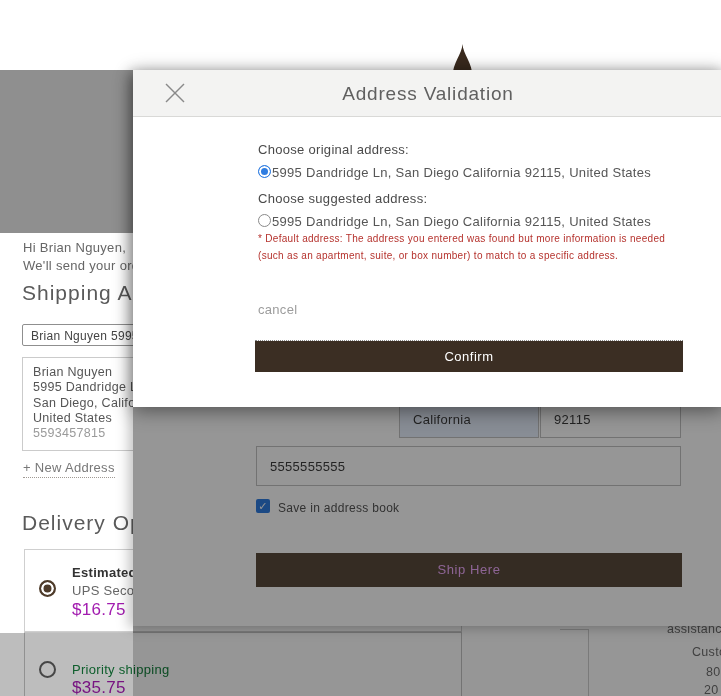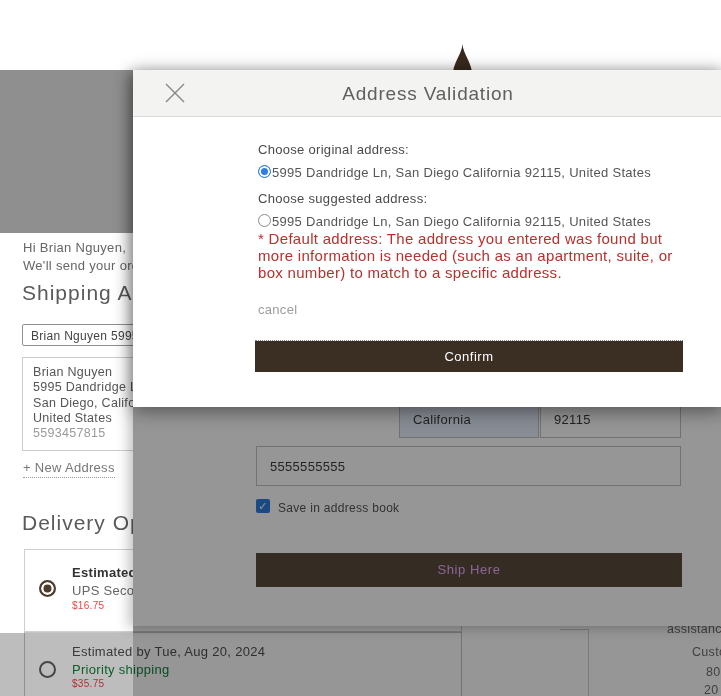--- a/index.html
+++ b/index.html
@@ -30,21 +30,21 @@
     border-bottom:1px dotted #a09a94;padding-bottom:2px;
   }
   .opt-box{border:1px solid #cfcfcf;background:#fff;box-sizing:border-box;}
   .opt1{left:24px;top:549px;width:438px;height:83px;}
   .opt2{left:24px;top:632px;width:438px;height:110px;border-color:#c4c4c4;}
   .radio-big{width:13px;height:13px;border-radius:50%;}
   .radio-brown{left:14px;top:30px;border:2px solid #4e3b2a;background:#4e3b2a;box-shadow:inset 0 0 0 2.5px #fff;}
   .radio-empty{left:14px;top:28px;border:2px solid #5f5f5f;background:#fff;}
   .opt-l1b{left:47px;top:15px;font-size:13px;font-weight:bold;color:#333;white-space:nowrap;}
   .opt-l2{left:47px;top:33px;font-size:13px;color:#666;white-space:nowrap;}
-  .opt-price{left:47px;top:50px;font-size:10px;color:#ef4444;white-space:nowrap;}
+  .opt-price{left:47px;top:50px;font-size:17px;color:#a21caf;white-space:nowrap;}
   .opt-l1{left:47px;top:11px;font-size:13px;color:#4f4f4f;white-space:nowrap;}
   .opt2 .opt-l2{top:29px;color:#15803d;}
   .opt2 .opt-price{top:45px;}
   .sum-corner-h{left:560px;top:629px;width:28px;height:0;border-top:1px solid #cfcfcf;}
   .sum-corner-v{left:588px;top:629px;width:0;height:67px;border-left:1px solid #cfcfcf;}
   .frag{font-size:12.5px;color:#6f6f6f;white-space:nowrap;}
   .frag-1{left:667px;top:622px;}
   .frag-2{left:692px;top:645px;}
   .frag-3{left:706px;top:665px;}
   .frag-4{left:704px;top:683px;}
@@ -89,21 +89,21 @@
   .close-x{left:30px;top:11px;width:24px;height:24px;cursor:pointer;}
   .m-label{font-size:13px;color:#4a4a4a;white-space:nowrap;}
   .m-lbl1{left:125px;top:72px;}
   .m-lbl2{left:125px;top:121px;}
   .radio-sm{width:11px;height:11px;border-radius:50%;}
   .radio-blue{left:125px;top:95px;border:1px solid #2f7de1;background:#2f7de1;box-shadow:inset 0 0 0 2px #fff;}
   .radio-gray{left:125px;top:144px;border:1px solid #8a8a8a;background:#fff;}
   .m-addr{font-size:13px;color:#565656;white-space:nowrap;}
   .m-addr1{left:139px;top:95px;}
   .m-addr2{left:139px;top:144px;}
-  .m-note{left:125px;top:160px;width:428px;font-size:15px;line-height:17.2px;color:#b5322d;}
+  .m-note{left:125px;top:160px;width:428px;font-size:10px;line-height:17.2px;color:#b5322d;}
   .m-cancel{left:125px;top:232px;width:425px;text-align:left;font-size:13px;color:#9c9c9c;cursor:pointer;}
   .m-dotted{left:122px;top:270px;width:428px;height:0;border-top:1px dotted #888;}
   .m-confirm{
     left:122px;top:271px;width:428px;height:31px;background:#3b2e23;color:#fff;
     font-size:13px;letter-spacing:.5px;text-align:center;line-height:31px;cursor:pointer;
   }
 </style>
 </head>
 <body>
 
@@ -137,21 +137,20 @@
 
     <div class="abs opt-box opt1">
       <span class="abs radio-big radio-brown"></span>
       <div class="abs opt-l1b">Estimated</div>
       <div class="abs opt-l2">UPS Second</div>
       <div class="abs opt-price">$16.75</div>
     </div>
 
     <div class="abs opt-box opt2">
       <span class="abs radio-big radio-empty"></span>
-      <div class="abs opt-l1">Estimated by Tue, Aug 20, 2024</div>
       <div class="abs opt-l2">Priority shipping</div>
       <div class="abs opt-price">$35.75</div>
     </div>
 
     <div class="abs sum-corner-h"></div>
     <div class="abs sum-corner-v"></div>
     <div class="abs frag frag-1">assistance</div>
     <div class="abs frag frag-2">Custo</div>
     <div class="abs frag frag-3">80</div>
     <div class="abs frag frag-4">20</div>

